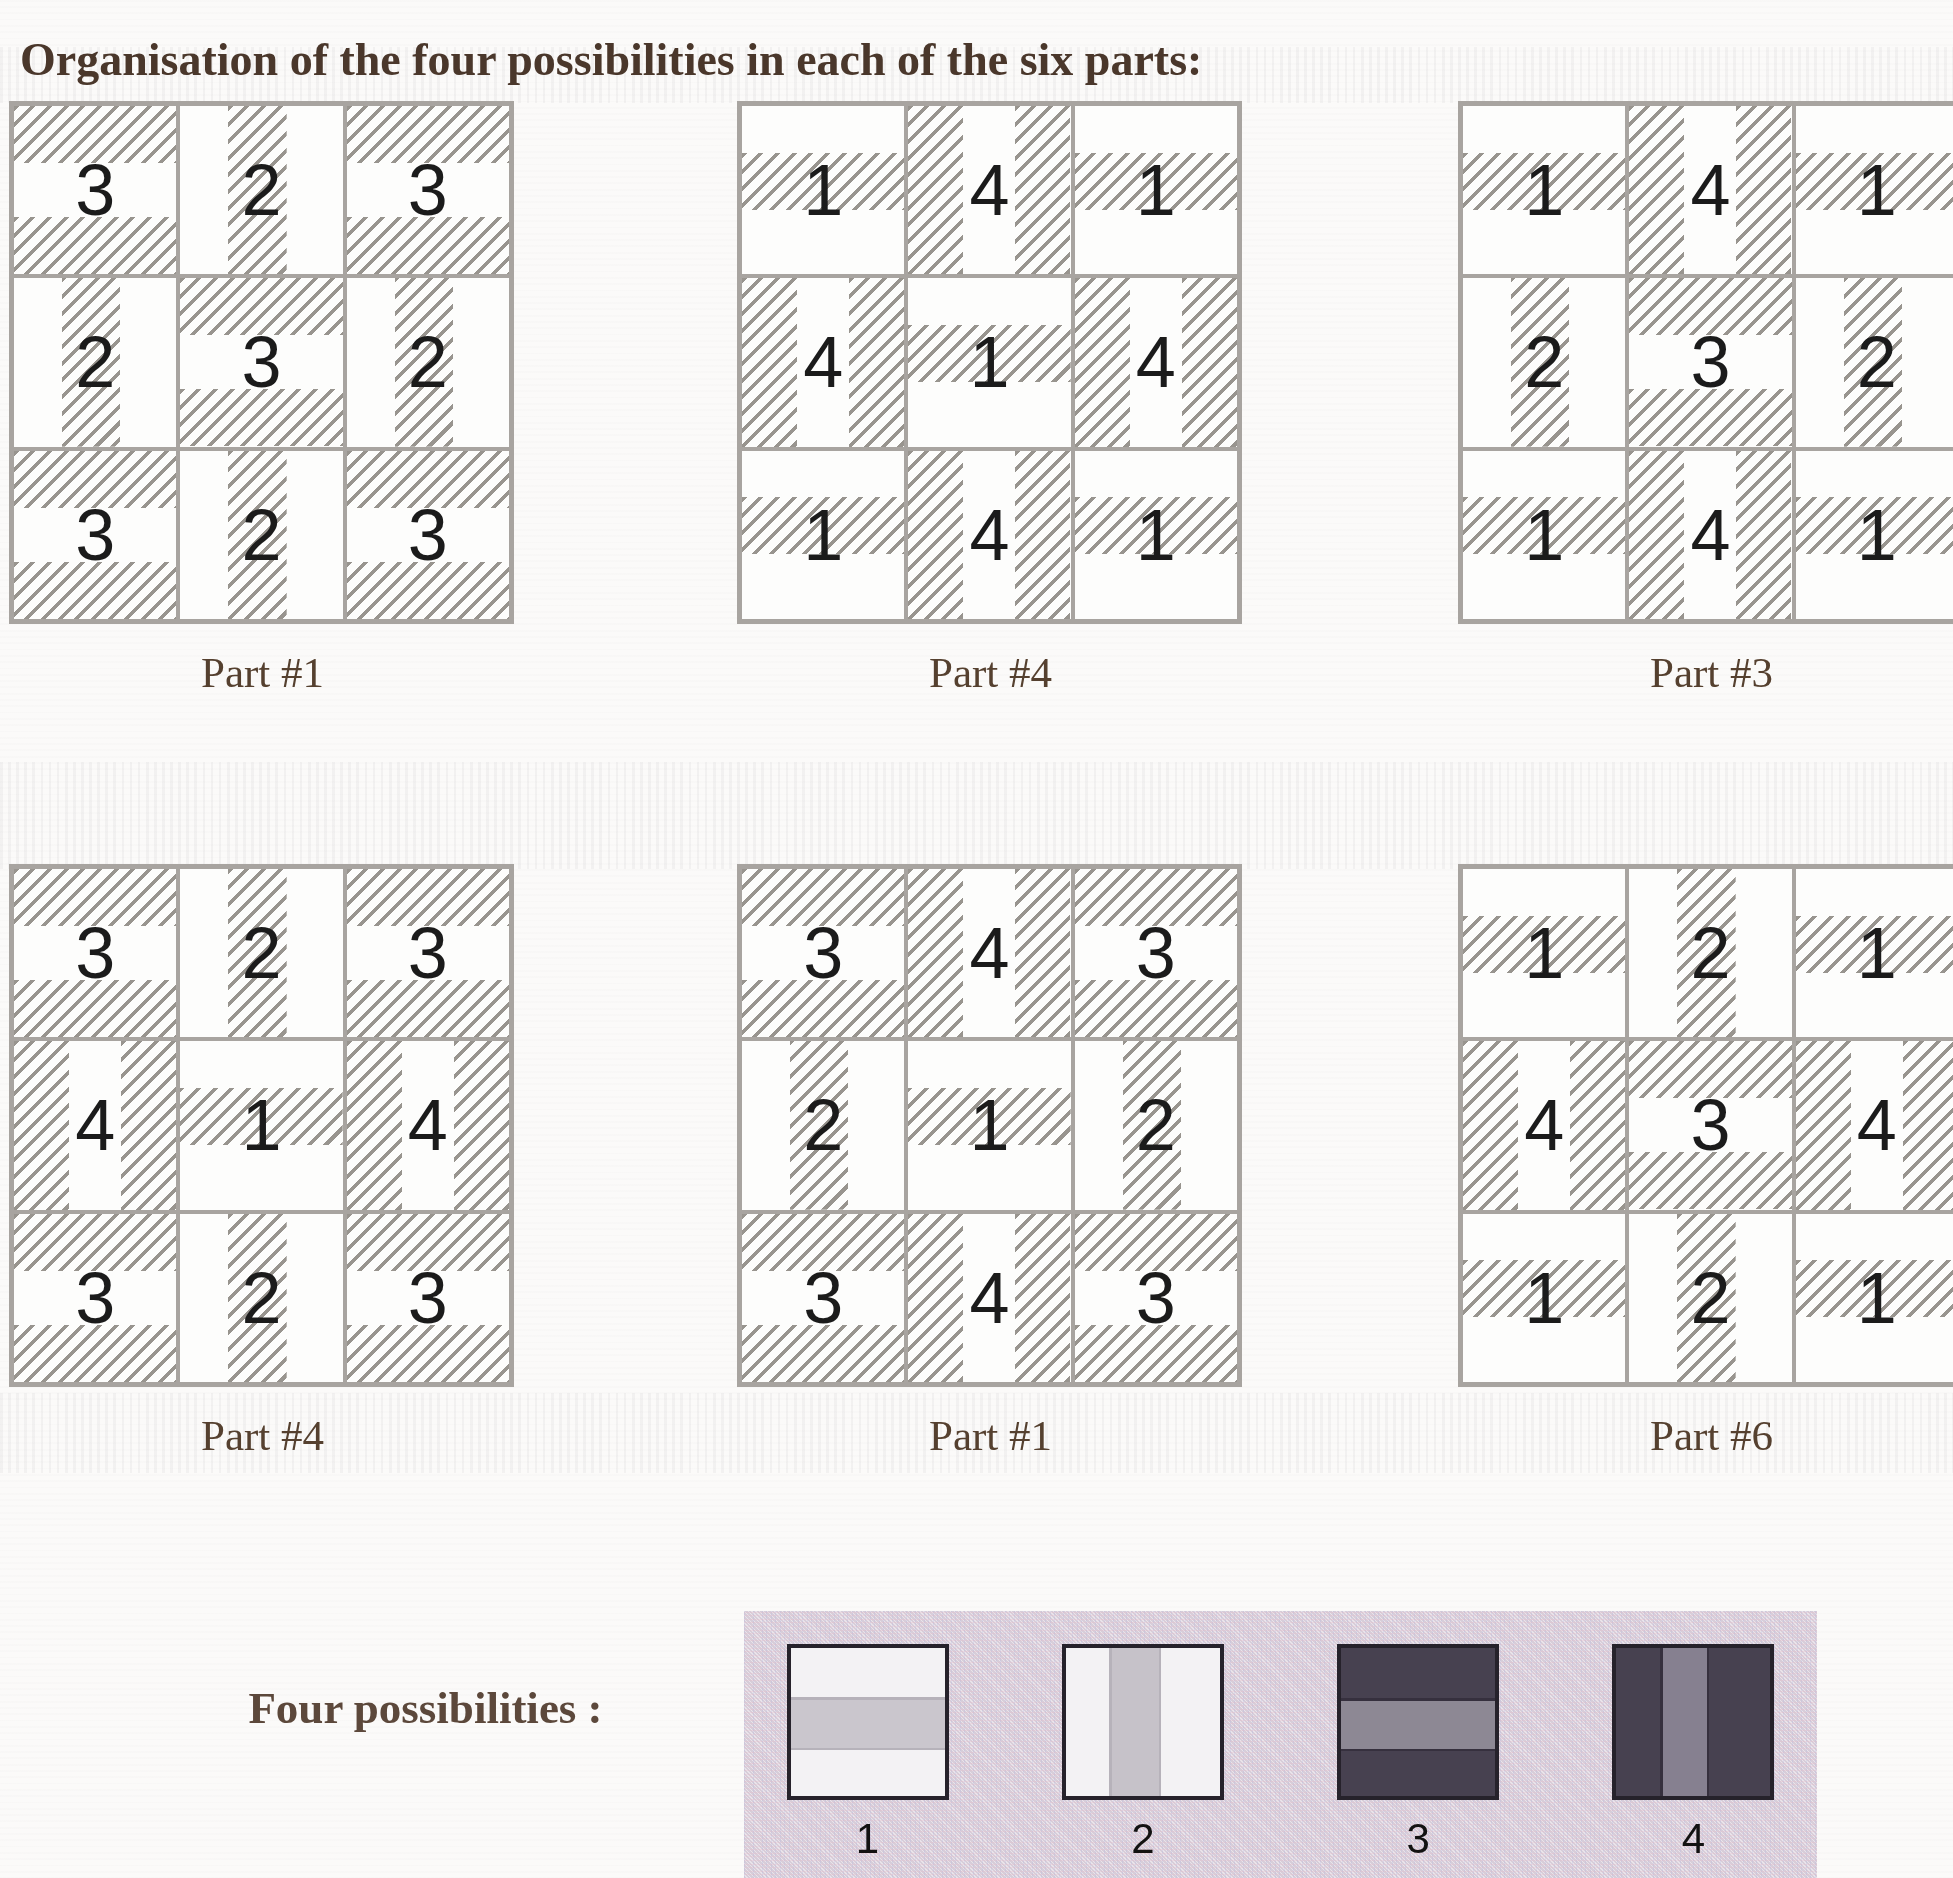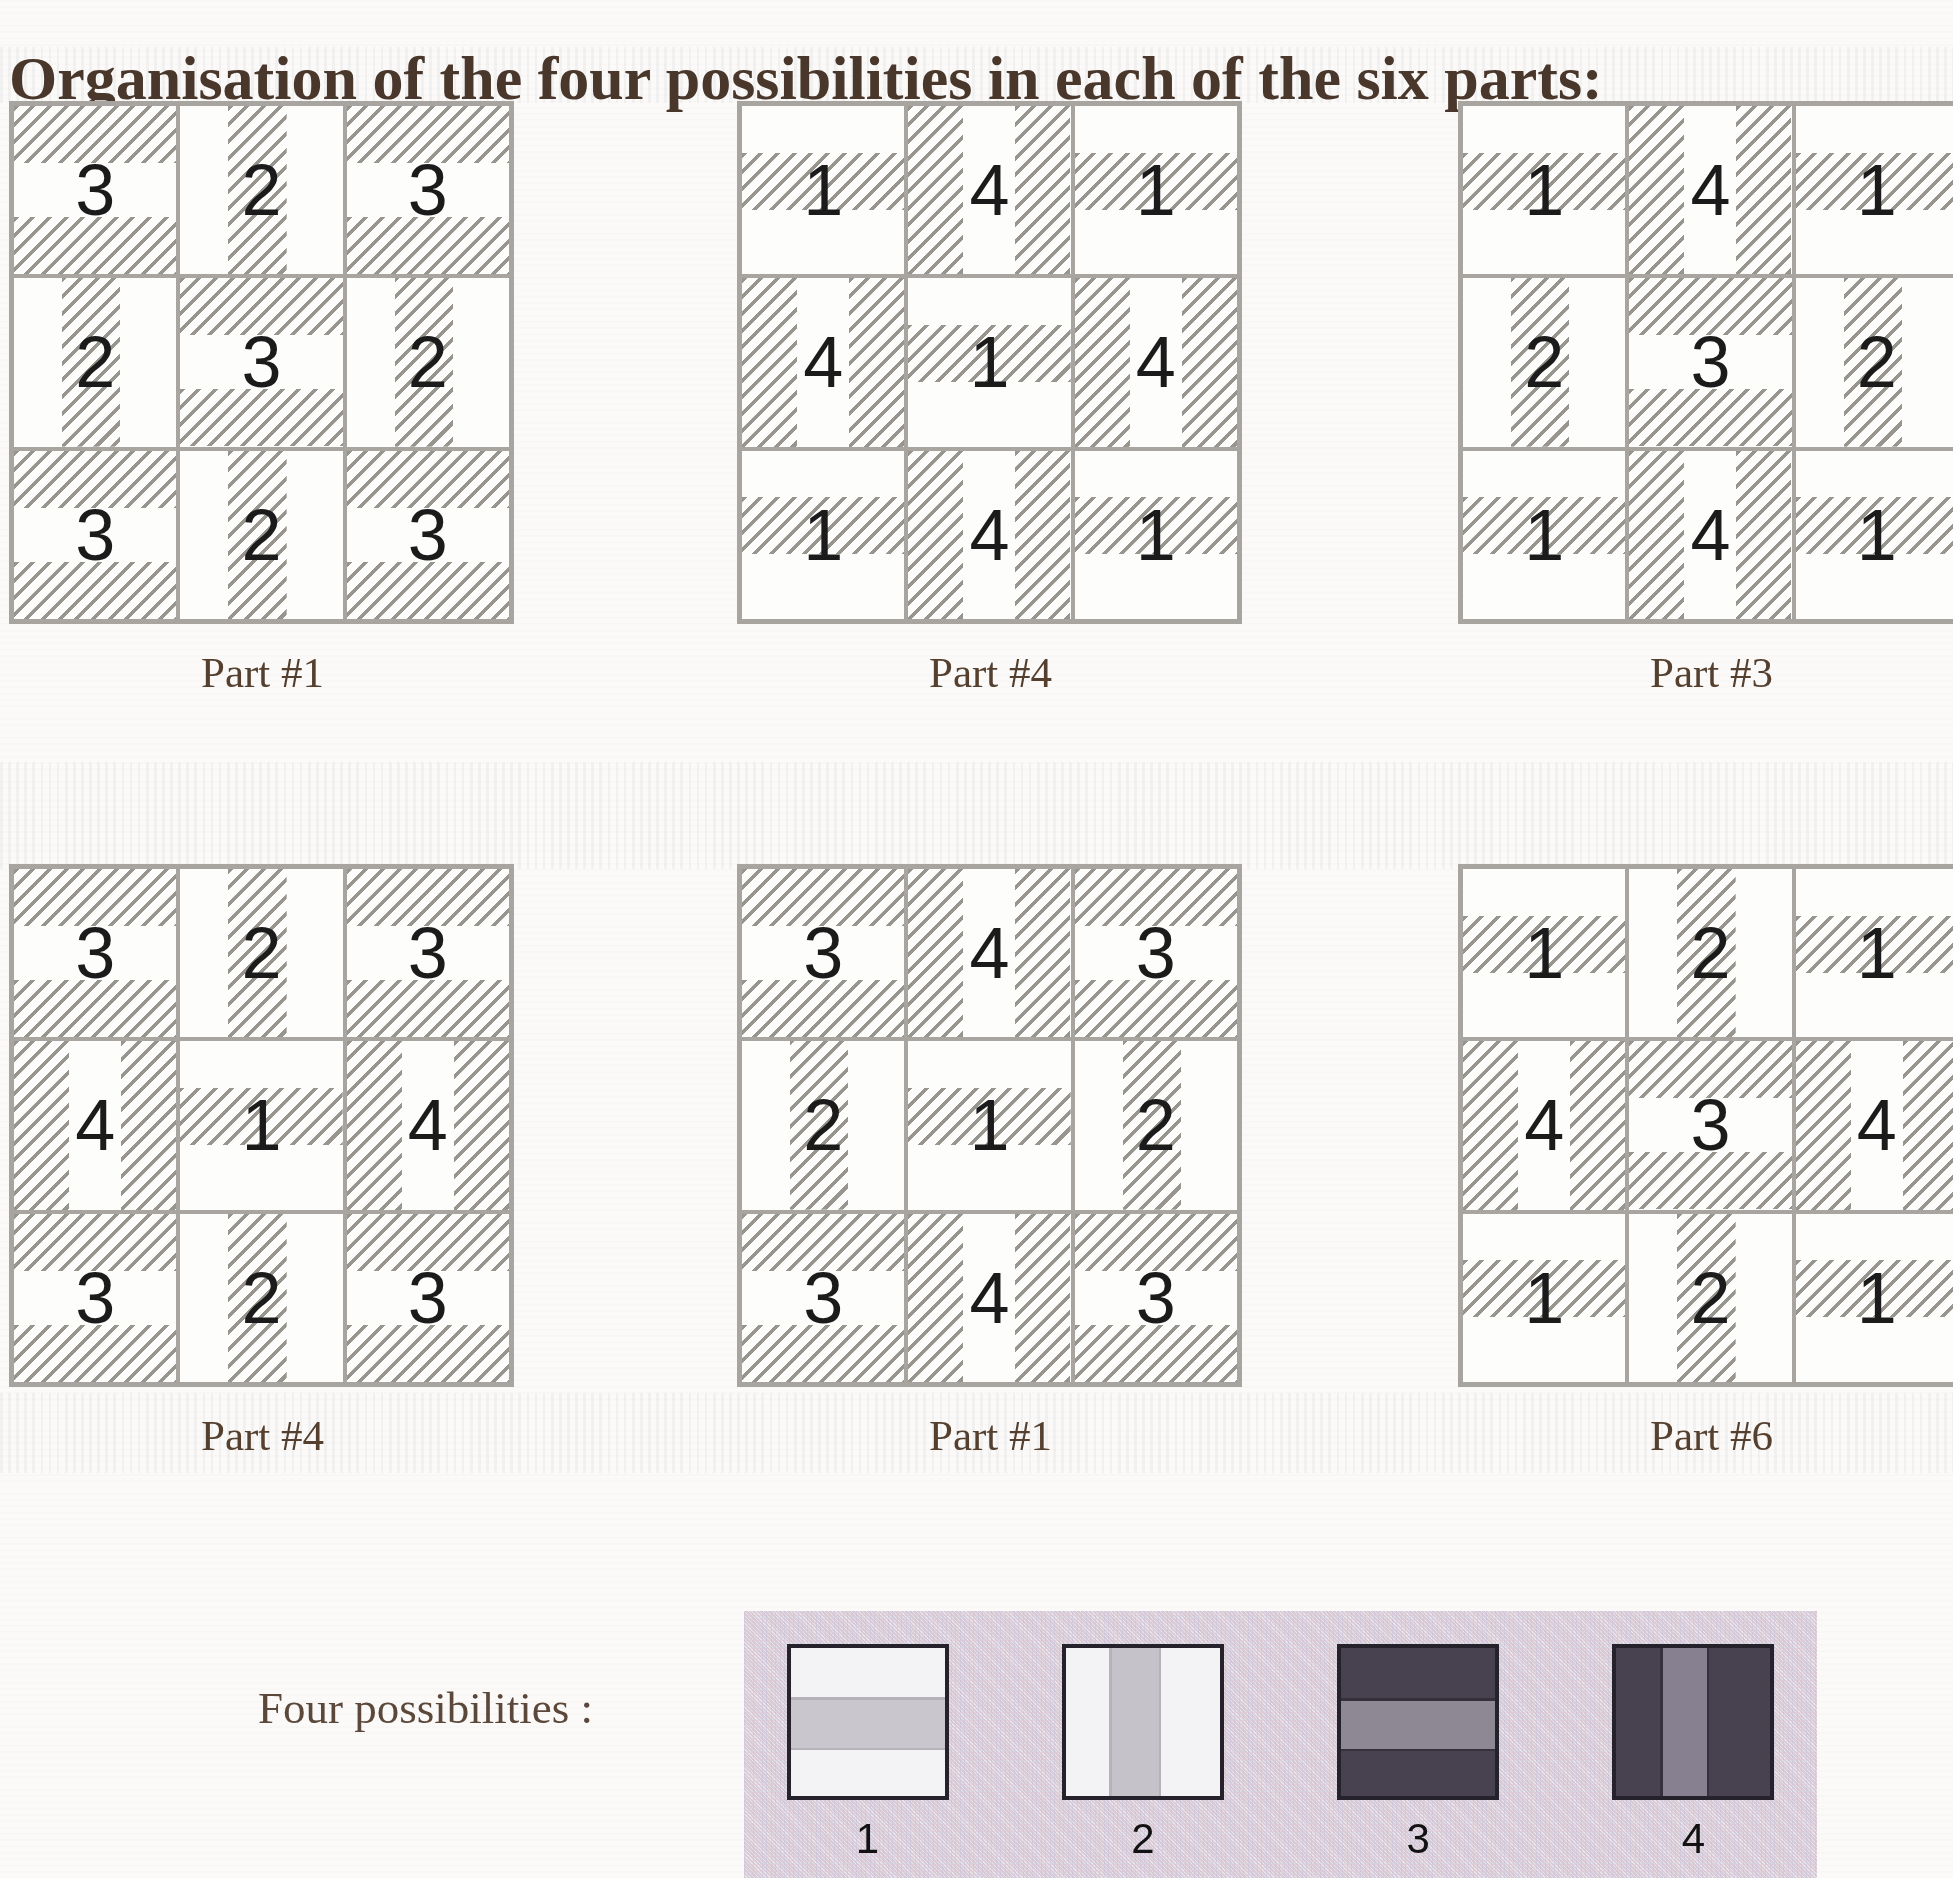--- a/index.html
+++ b/index.html
@@ -9,22 +9,22 @@
     background-image:repeating-linear-gradient(0deg, rgba(120,120,125,0.02) 0 1.8px, transparent 1.8px 6.3px);
     font-family:"Liberation Serif", serif;
   }
   .scan-band{position:absolute;left:0;width:1954px;
     background:repeating-linear-gradient(90deg, rgba(178,176,180,0.12) 0 2.7px, transparent 2.7px 8.1px);}
   #band1{top:47px;height:56px;}
   #band2{top:762px;height:107px;}
   #band3{top:1393px;height:80px;}
 
   .page-title{
-    position:absolute;left:9px;top:1.8px;
-    font-weight:bold;font-size:62px;color:#4a372b;letter-spacing:0px;white-space:nowrap;
+    position:absolute;left:20px;top:1.8px;
+    font-weight:bold;font-size:46px;color:#4a372b;letter-spacing:0px;white-space:nowrap;
   }
 
   
   .part{position:absolute;width:507px;margin:0;}
   #part-0{left:9px;  top:101px;}
   #part-1{left:737px; top:101px;}
   #part-2{left:1458px;top:101px;}
   #part-3{left:9px;  top:864px;}
   #part-4{left:737px; top:864px;}
   #part-5{left:1458px;top:864px;}
@@ -48,21 +48,21 @@
   .cell[data-p="4"]{background-image:var(--hatch),var(--hatch);background-size:34% 100%,34% 100%;background-position:left top,right top;background-repeat:no-repeat;}
 
   .part-label{
     margin-top:23.5px;text-align:center;
     font-weight:normal;font-size:43px;color:#55402f;
   }
 
   
   .legend-caption{
     position:absolute;left:136px;top:1675px;width:579px;text-align:center;
-    font-weight:normal;font-size:45px;line-height:1.5;color:#5c483b;
+    font-weight:bold;font-size:45px;line-height:1.5;color:#5c483b;
   }
   .legend-panel{
     position:absolute;left:744px;top:1611px;width:1073px;height:268px;box-sizing:border-box;
     display:flex;justify-content:space-between;padding:33px 42px 0 42px;
     background-color:#d7cdd9;
     background-image:
       repeating-linear-gradient(0deg, rgba(236,183,196,0.26) 0 0.9px, transparent 0.9px 3.6px),
       repeating-linear-gradient(90deg, rgba(168,178,226,0.22) 0 0.9px, transparent 0.9px 4.5px),
       repeating-linear-gradient(45deg, rgba(255,255,255,0.45) 0 0.9px, transparent 0.9px 2.7px);
   }

